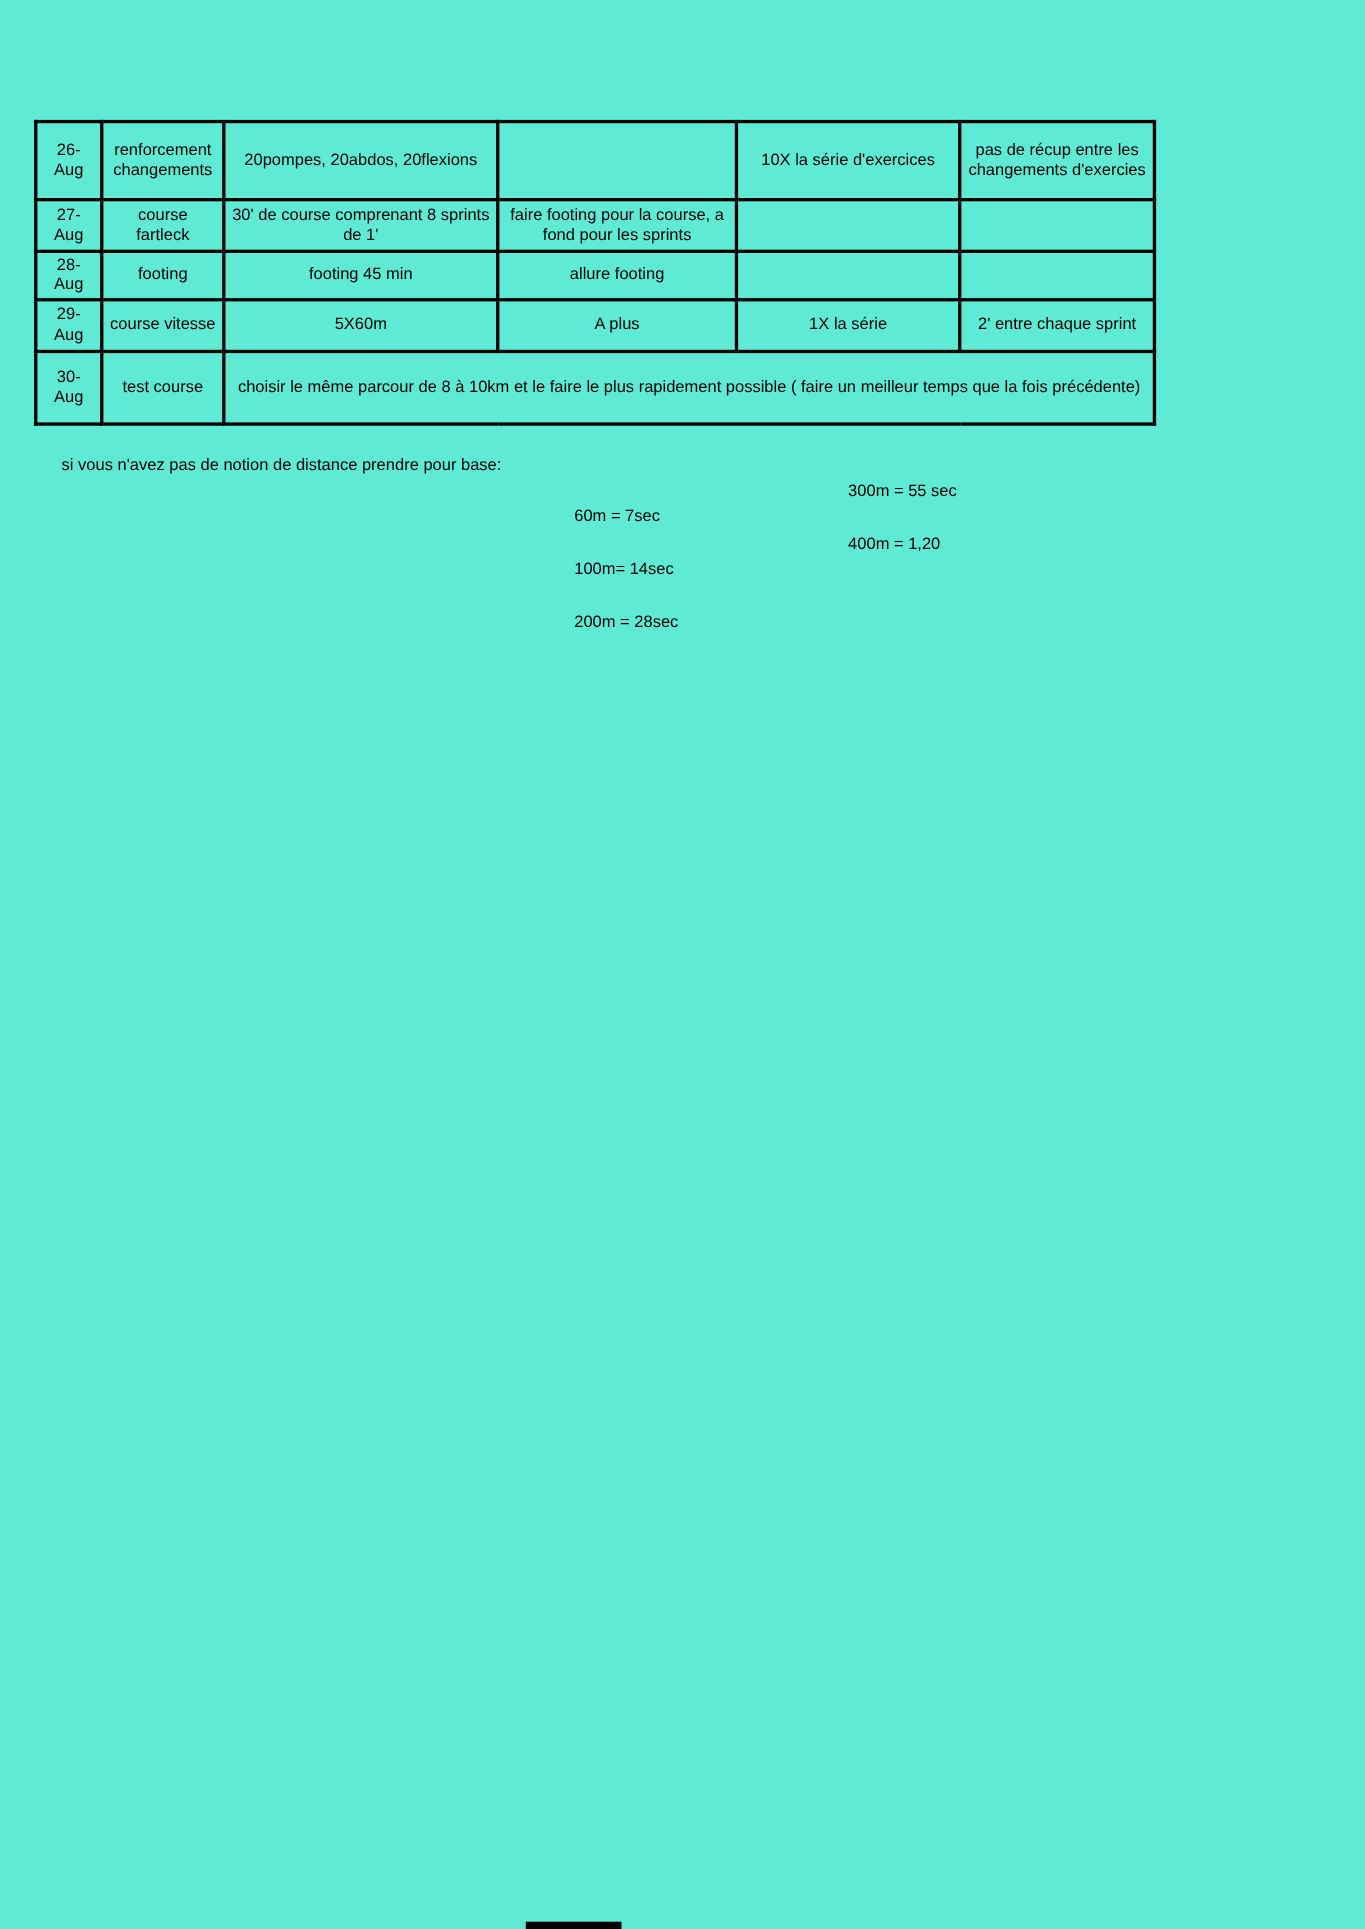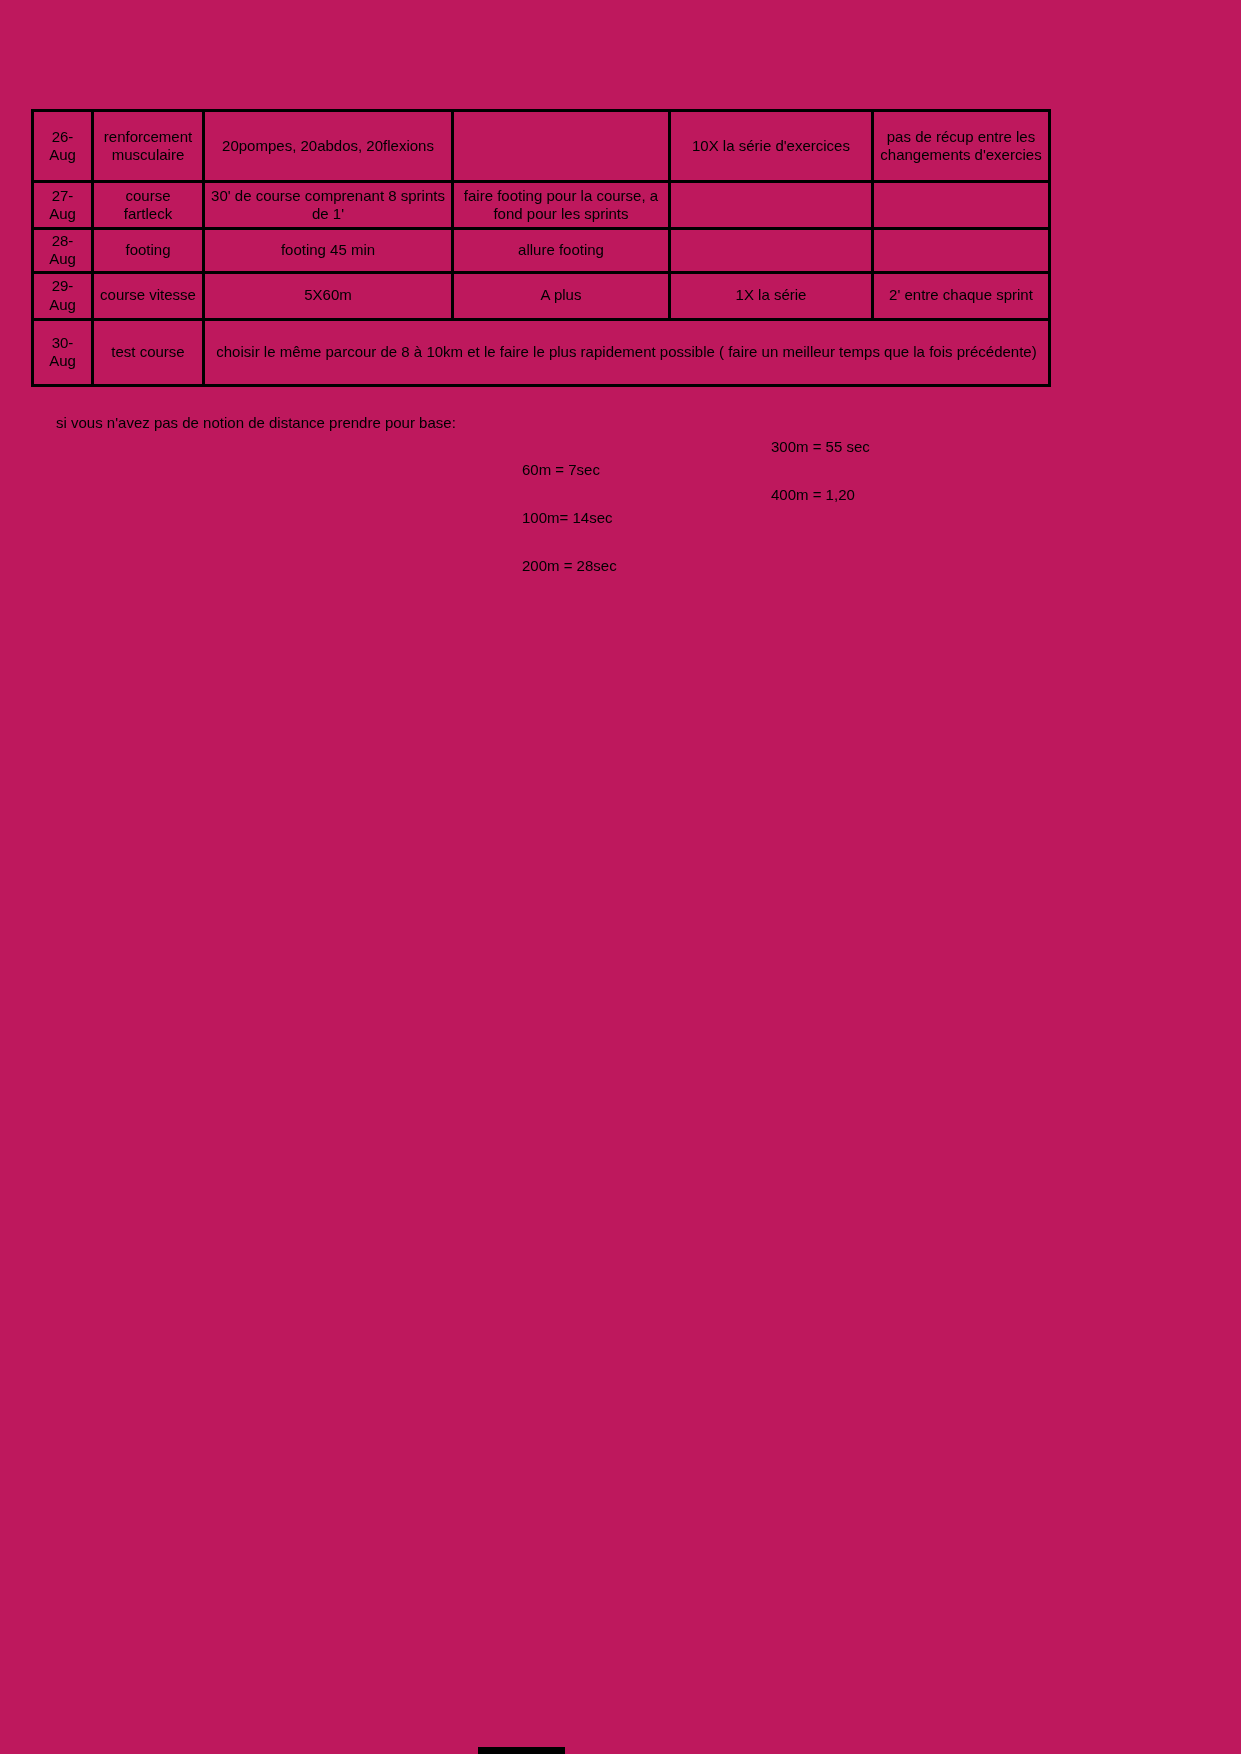--- a/index.html
+++ b/index.html
@@ -1,20 +1,20 @@
 <!DOCTYPE html>
 <html><head>
 <meta charset="utf-8">
 <style>
   html, body { margin: 0; padding: 0; }
   .page {
     position: relative;
     width: 1241px;
     height: 1754px;
-    background: #be185d;
+    background: #5eead4;
     color: #000000;
     font-family: "Liberation Sans", sans-serif;
     overflow: hidden;
   }
   table.schedule {
     position: absolute;
     left: 31px;
     top: 109px;
     border-collapse: collapse;
     table-layout: fixed;
@@ -64,21 +64,21 @@
       <col style="width:60px">
       <col style="width:111px">
       <col style="width:249px">
       <col style="width:217px">
       <col style="width:203px">
       <col style="width:177px">
     </colgroup>
     <tbody>
         <tr class="r1">
       <td class="no-top">26-Aug</td>
-      <td>renforcement musculaire</td>
+      <td>renforcement changements</td>
       <td>20pompes, 20abdos, 20flexions</td>
       <td></td>
       <td>10X la série d'exercices</td>
       <td>pas de récup entre les changements d'exercies</td>
     </tr>
     <tr class="r2">
       <td>27-Aug</td>
       <td>course fartleck</td>
       <td>30' de course comprenant 8 sprints de 1'</td>
       <td>faire footing pour la course, a fond pour les sprints</td>

